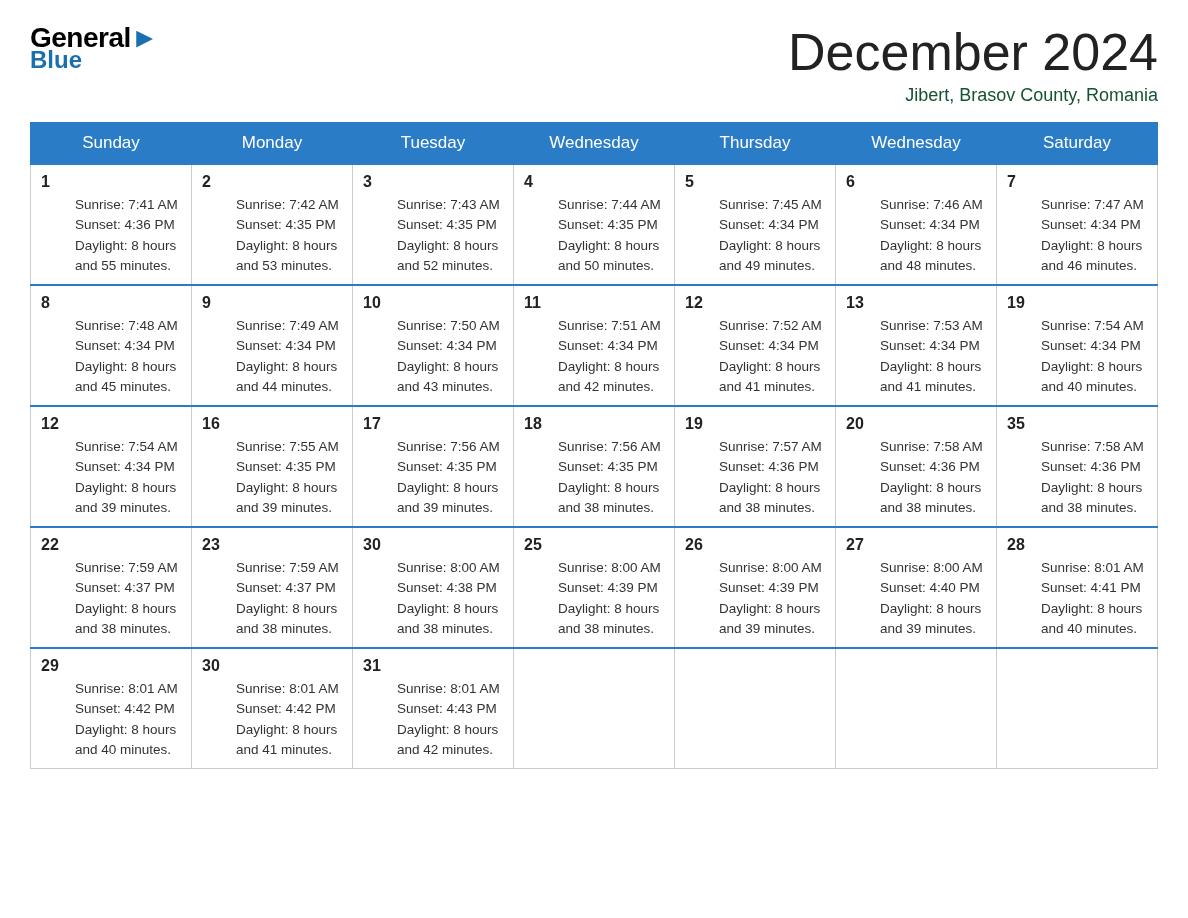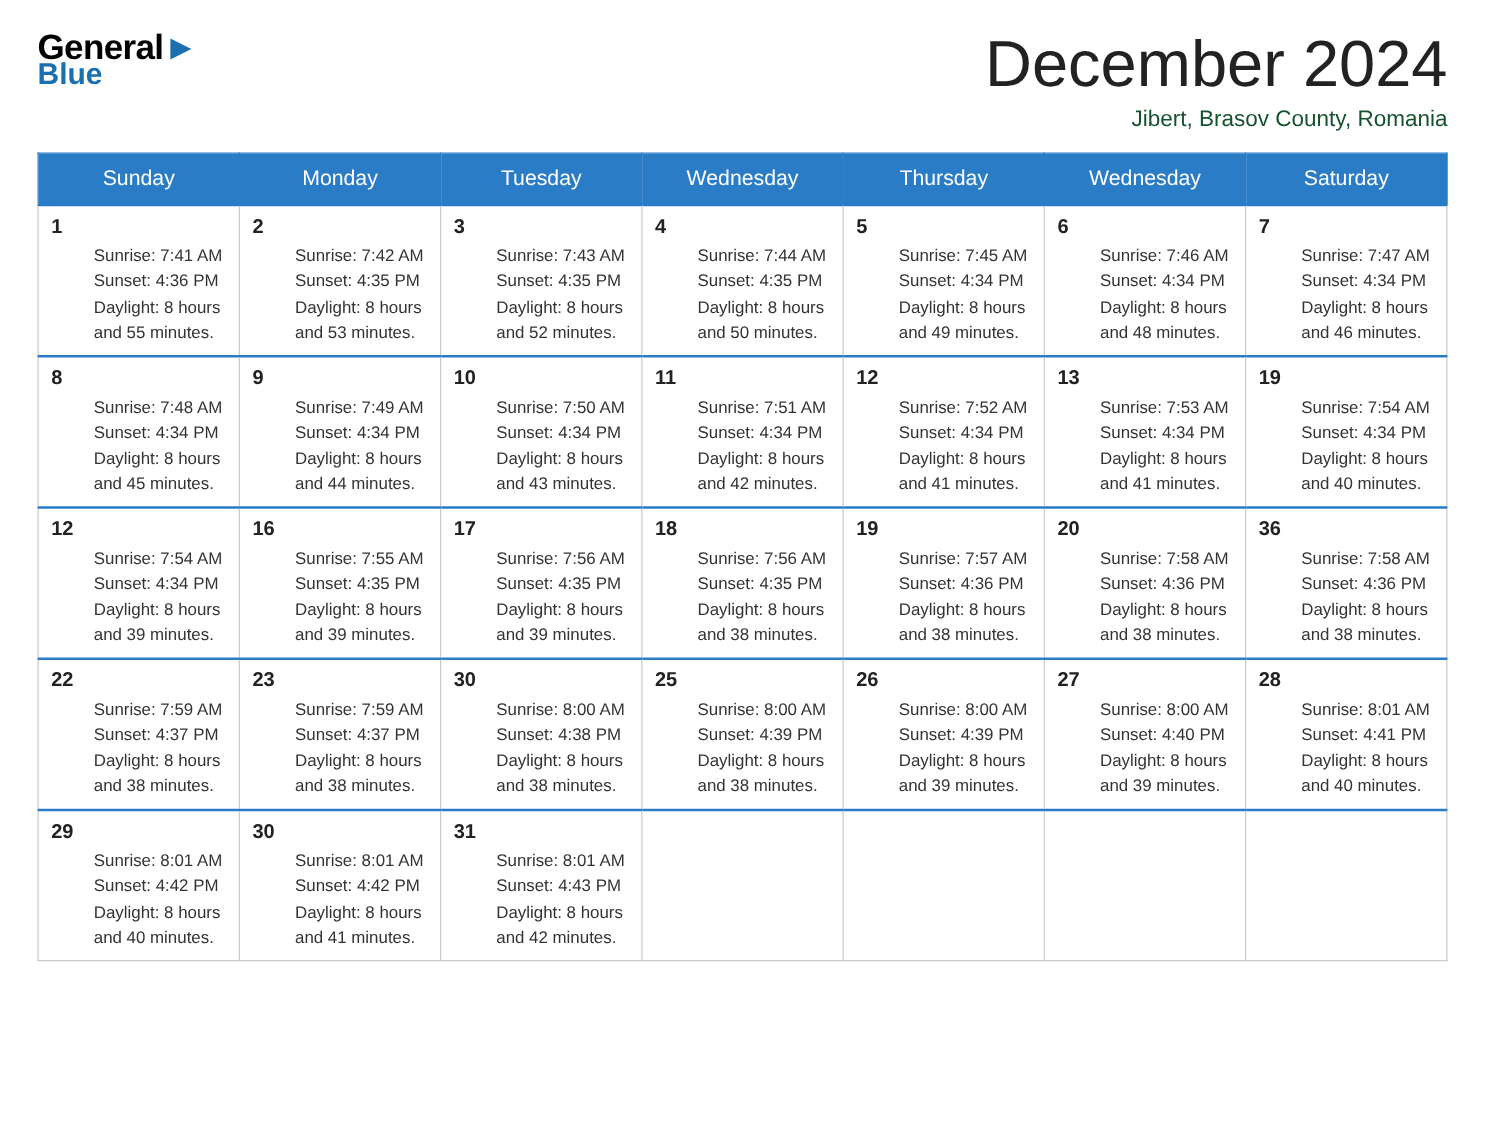--- a/index.html
+++ b/index.html
@@ -200,21 +200,21 @@
         </td>
         <td>
           <div class="day-number">19</div>
           <div class="day-info">Sunrise: 7:57 AM<br>Sunset: 4:36 PM<br>Daylight: 8 hours and 38 minutes.</div>
         </td>
         <td>
           <div class="day-number">20</div>
           <div class="day-info">Sunrise: 7:58 AM<br>Sunset: 4:36 PM<br>Daylight: 8 hours and 38 minutes.</div>
         </td>
         <td>
-          <div class="day-number">36</div>
+          <div class="day-number">35</div>
           <div class="day-info">Sunrise: 7:58 AM<br>Sunset: 4:36 PM<br>Daylight: 8 hours and 38 minutes.</div>
         </td>
       </tr>
       <tr class="week-row">
         <td>
           <div class="day-number">22</div>
           <div class="day-info">Sunrise: 7:59 AM<br>Sunset: 4:37 PM<br>Daylight: 8 hours and 38 minutes.</div>
         </td>
         <td>
           <div class="day-number">23</div>

